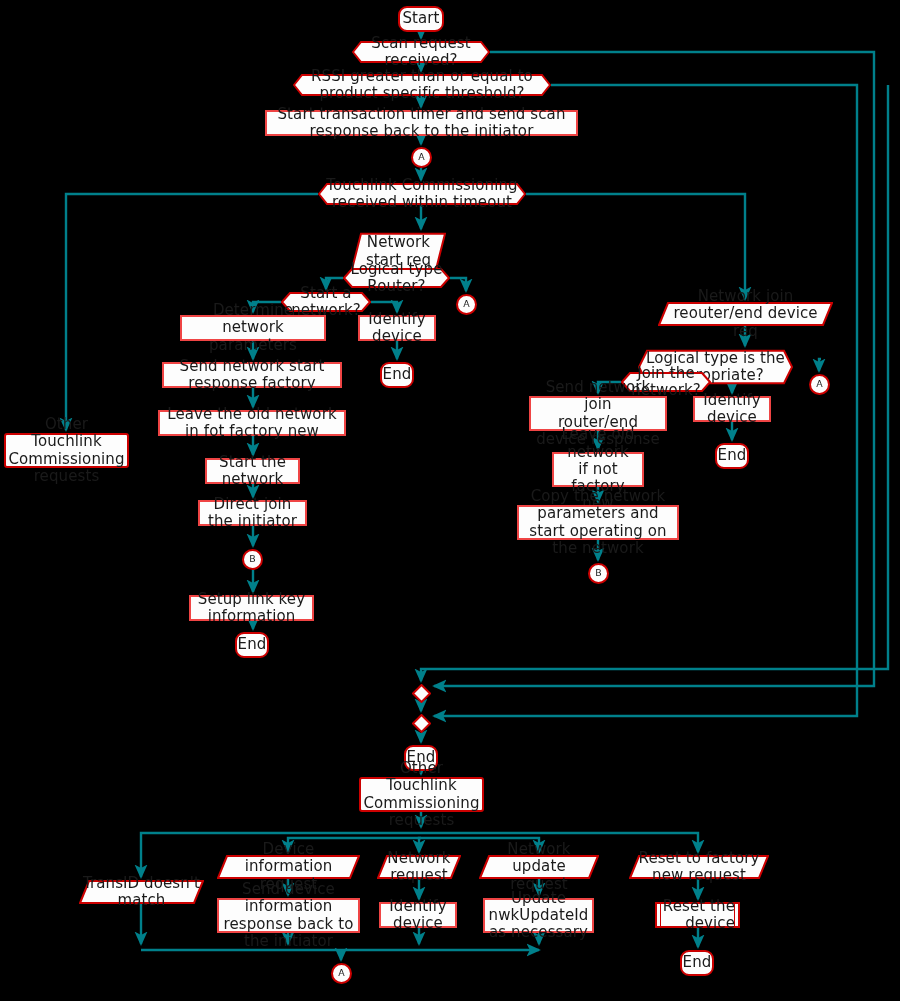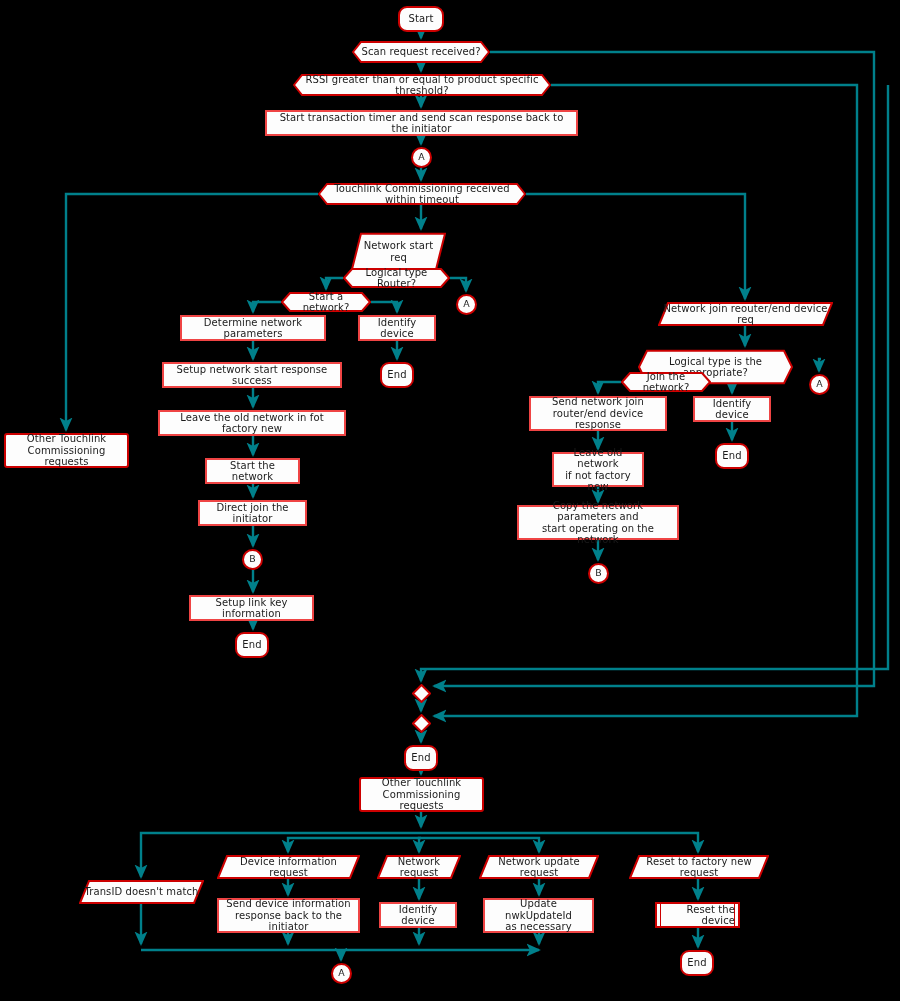--- a/index.html
+++ b/index.html
@@ -1,21 +1,21 @@
 <!DOCTYPE html>
 <html><head>
 <meta charset="utf-8">
 <style>
   html,body{margin:0;padding:0;background:#000;}
   body{font-family:"DejaVu Sans","Liberation Sans",sans-serif;}
   #chart-root{position:relative;width:900px;height:1001px;background:#000;overflow:hidden;}
   svg.edges{position:absolute;left:0;top:0;width:900px;height:1001px;}
   .node{position:absolute;box-sizing:border-box;background:#fdfdfd;color:#1a1a1a;
         display:flex;align-items:center;justify-content:center;text-align:center;
-        line-height:1.15;font-size:10px;letter-spacing:.1px;z-index:5;}
+        line-height:1.15;font-size:15px;letter-spacing:.1px;z-index:5;}
   .n-process{border:2px solid #ef4444;}
   .n-subroutine{border:2px solid #cc0000;box-shadow:inset 3px 0 0 #fdfdfd,inset 4px 0 0 #cc0000,inset -3px 0 0 #fdfdfd,inset -4px 0 0 #cc0000;}
   .n-terminal{border:2px solid #cc0000;border-radius:9px;}
   .n-round{border:2px solid #cc0000;border-radius:3px;}
   .n-conn{border:2px solid #cc0000;border-radius:50%;font-size:9.4px;}
   .n-hex,.n-para,.n-diamond{background:transparent;border:0;}
   .shape-svg{position:absolute;left:0;top:0;width:100%;height:100%;z-index:-1;}
   .node .lbl{position:relative;z-index:2;padding:0 3px;white-space:pre-line;}
 </style>
 </head>
@@ -138,21 +138,21 @@
       <div class="node n-process" style="left: 180px; top: 315px; width: 146px; height: 26px;">
         <span class="lbl">Determine network parameters</span>
       </div>
       <div class="node n-process" style="left: 358px; top: 315px; width: 78px; height: 26px;">
         <span class="lbl">Identify device</span>
       </div>
       <div class="node n-terminal" style="left: 380px; top: 362px; width: 34px; height: 26px;">
         <span class="lbl">End</span>
       </div>
       <div class="node n-process" style="left: 162px; top: 362px; width: 180px; height: 26px;">
-        <span class="lbl">Setup network start response success</span>
+        <span class="lbl">Send network start response factory</span>
       </div>
       <div class="node n-process" style="left: 158px; top: 410px; width: 188px; height: 26px;">
         <span class="lbl">Leave the old network in fot factory new</span>
       </div>
       <div class="node n-process" style="left: 205px; top: 458px; width: 95px; height: 26px;">
         <span class="lbl">Start the network</span>
       </div>
       <div class="node n-process" style="left: 198px; top: 500px; width: 109px; height: 26px;">
         <span class="lbl">Direct join the initiator</span>
       </div>

